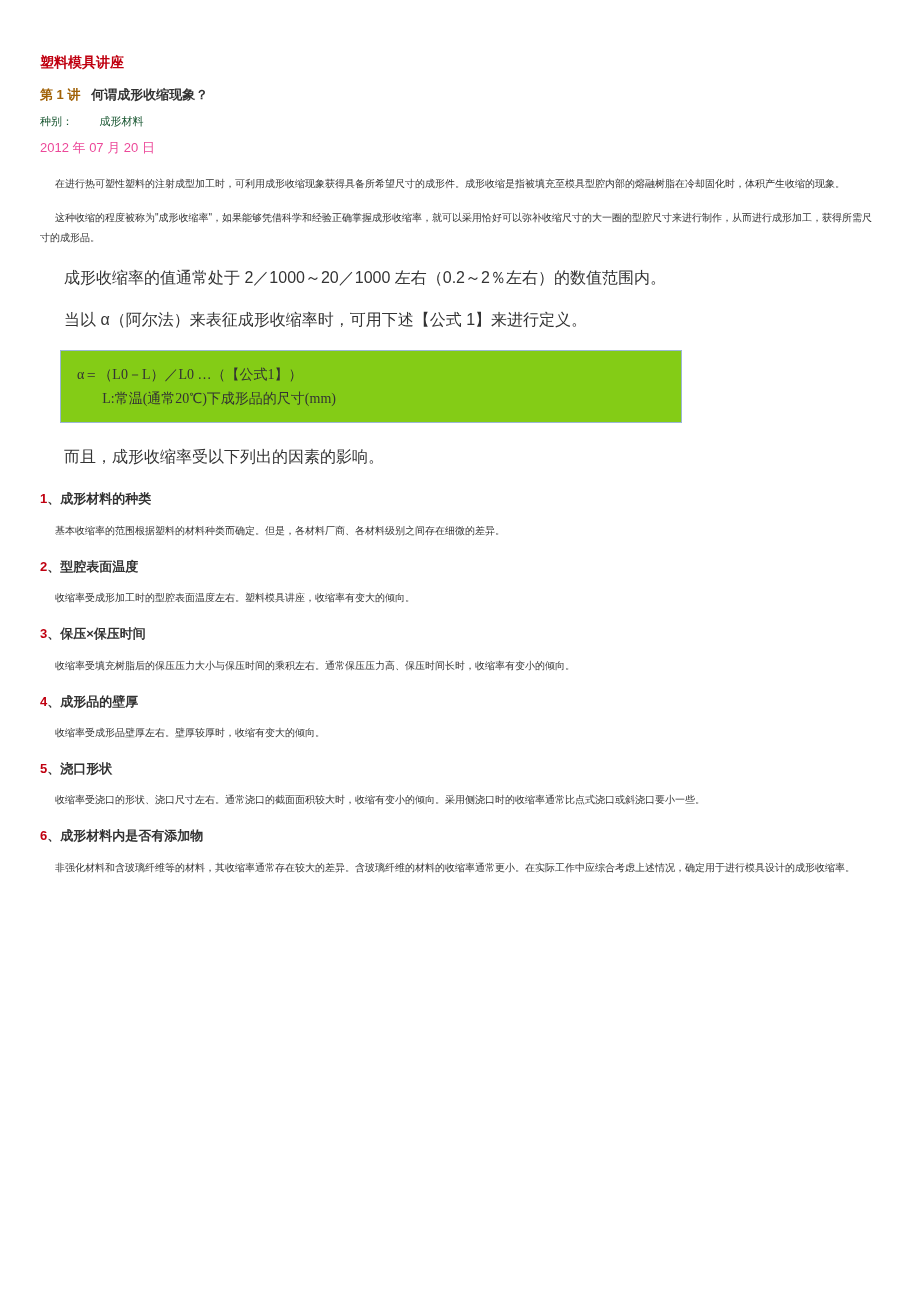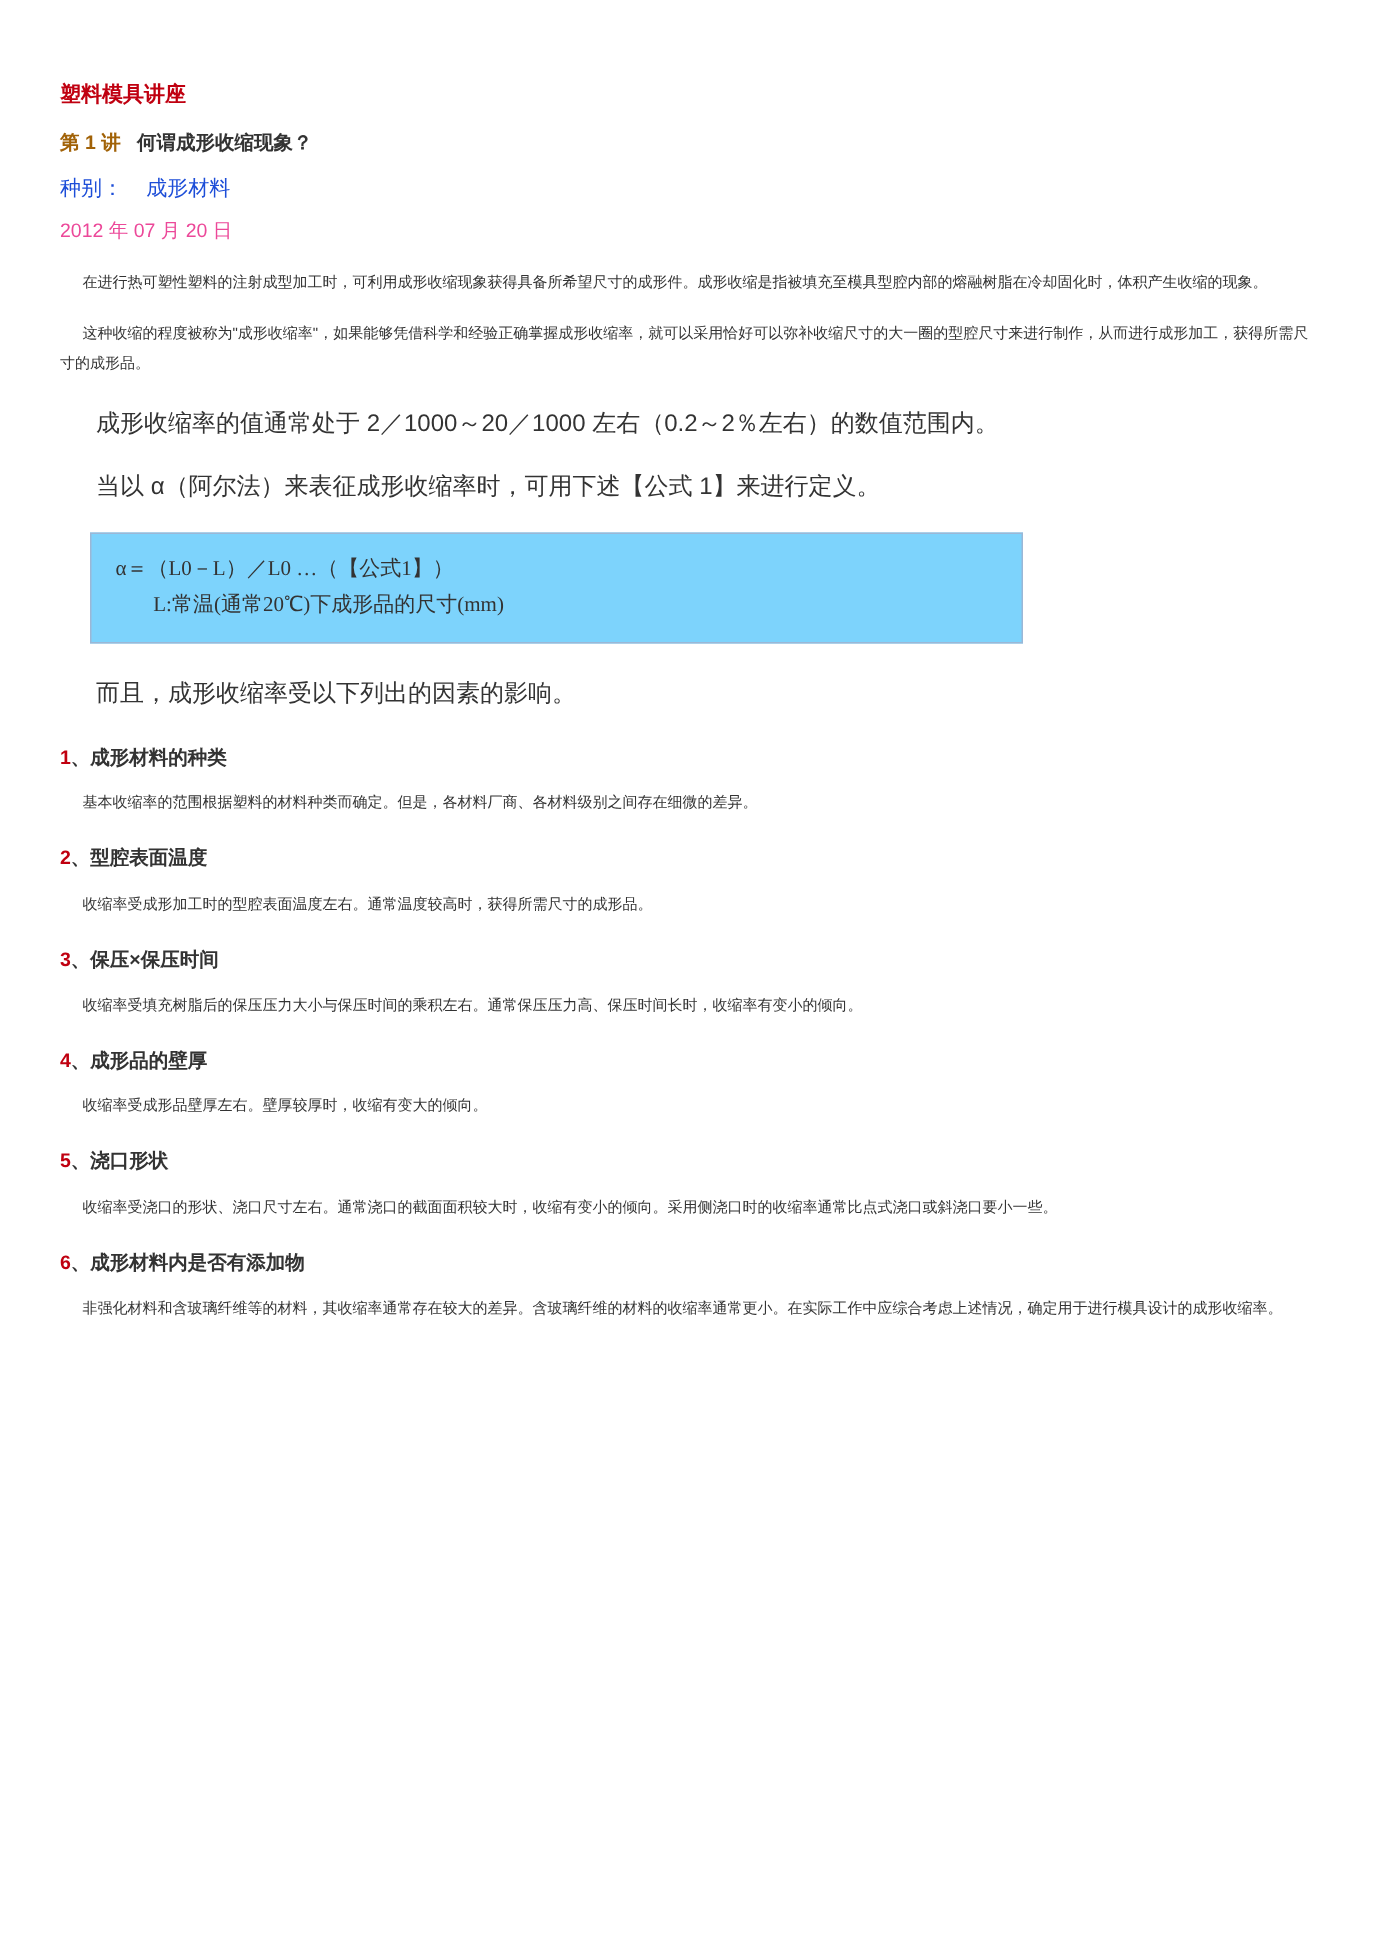--- a/index.html
+++ b/index.html
@@ -24,23 +24,24 @@
     }
     .lecture-num {
       color: #a16207;
       font-weight: bold;
     }
     .lecture-name {
       color: #333;
       font-weight: bold;
     }
     .meta-line {
-      color: #1d4ed8;
-      font-size: 14px;
+      color: #14532d;
+      font-size: 11px;
       margin-bottom: 4px;
+      font-family: Liberation Mono, monospace;
     }
     .date-line {
       color: #ec4899;
       font-size: 13px;
       margin-bottom: 14px;
     }
     .para {
       color: #333;
       font-size: 10px;
       margin-bottom: 14px;
@@ -49,21 +50,21 @@
     }
     .para-noindent {
       color: #333;
       font-size: 16px;
       margin-bottom: 10px;
       text-indent: 1.5em;
       line-height: 2.0;
     }
     .formula-box {
       border: 1px solid #9bb7d6;
-      background: #7dd3fc;
+      background: #84cc16;
       padding: 12px 16px;
       margin: 14px 0 18px 20px;
       width: 70%;
       font-family: "SimSun", serif;
       font-size: 14px;
       color: #333;
       line-height: 1.7;
     }
     .formula-line {
       display: block;
@@ -118,21 +119,21 @@
 <div class="para-noindent">而且，成形收缩率受以下列出的因素的影响。</div>
 
 <div class="section-heading">
   <span class="red-num">1</span><span>、成形材料的种类</span>
 </div>
 <div class="para">基本收缩率的范围根据塑料的材料种类而确定。但是，各材料厂商、各材料级别之间存在细微的差异。</div>
 
 <div class="section-heading">
   <span class="red-num">2</span><span>、型腔表面温度</span>
 </div>
-<div class="para">收缩率受成形加工时的型腔表面温度左右。通常温度较高时，获得所需尺寸的成形品。</div>
+<div class="para">收缩率受成形加工时的型腔表面温度左右。塑料模具讲座，收缩率有变大的倾向。</div>
 
 <div class="section-heading">
   <span class="red-num">3</span><span>、保压×保压时间</span>
 </div>
 <div class="para">收缩率受填充树脂后的保压压力大小与保压时间的乘积左右。通常保压压力高、保压时间长时，收缩率有变小的倾向。</div>
 
 <div class="section-heading">
   <span class="red-num">4</span><span>、成形品的壁厚</span>
 </div>
 <div class="para">收缩率受成形品壁厚左右。壁厚较厚时，收缩有变大的倾向。</div>

